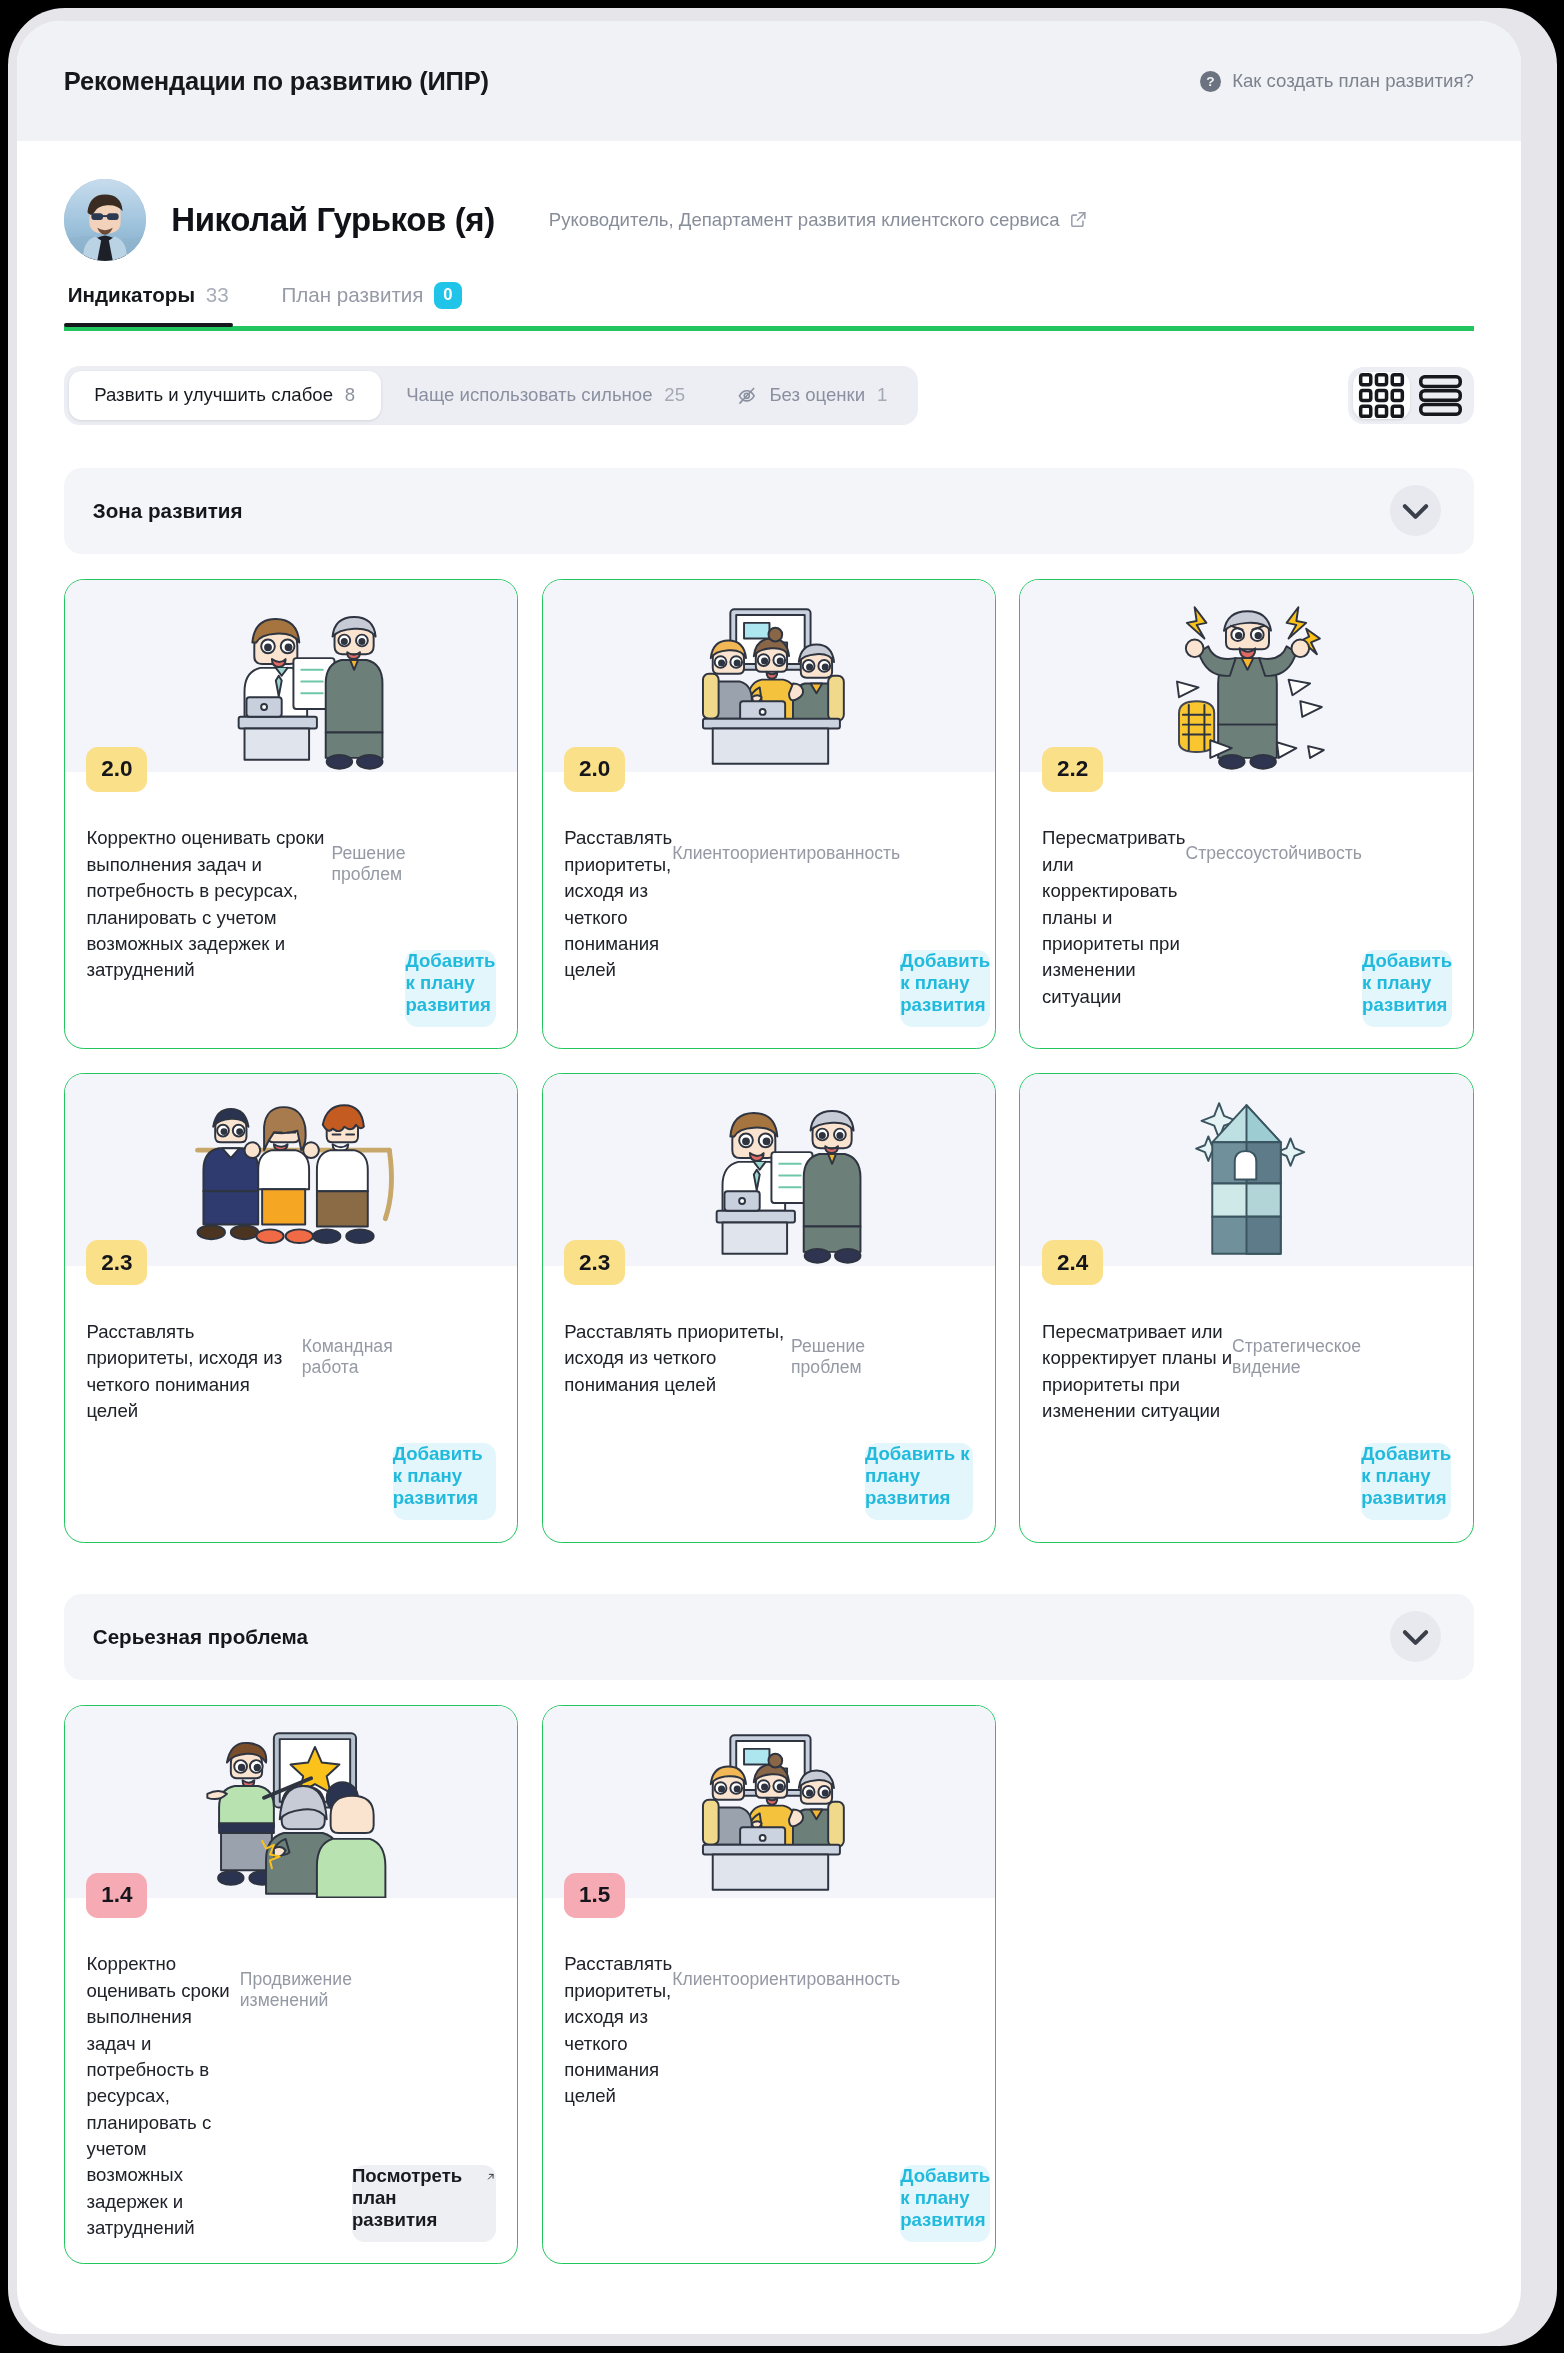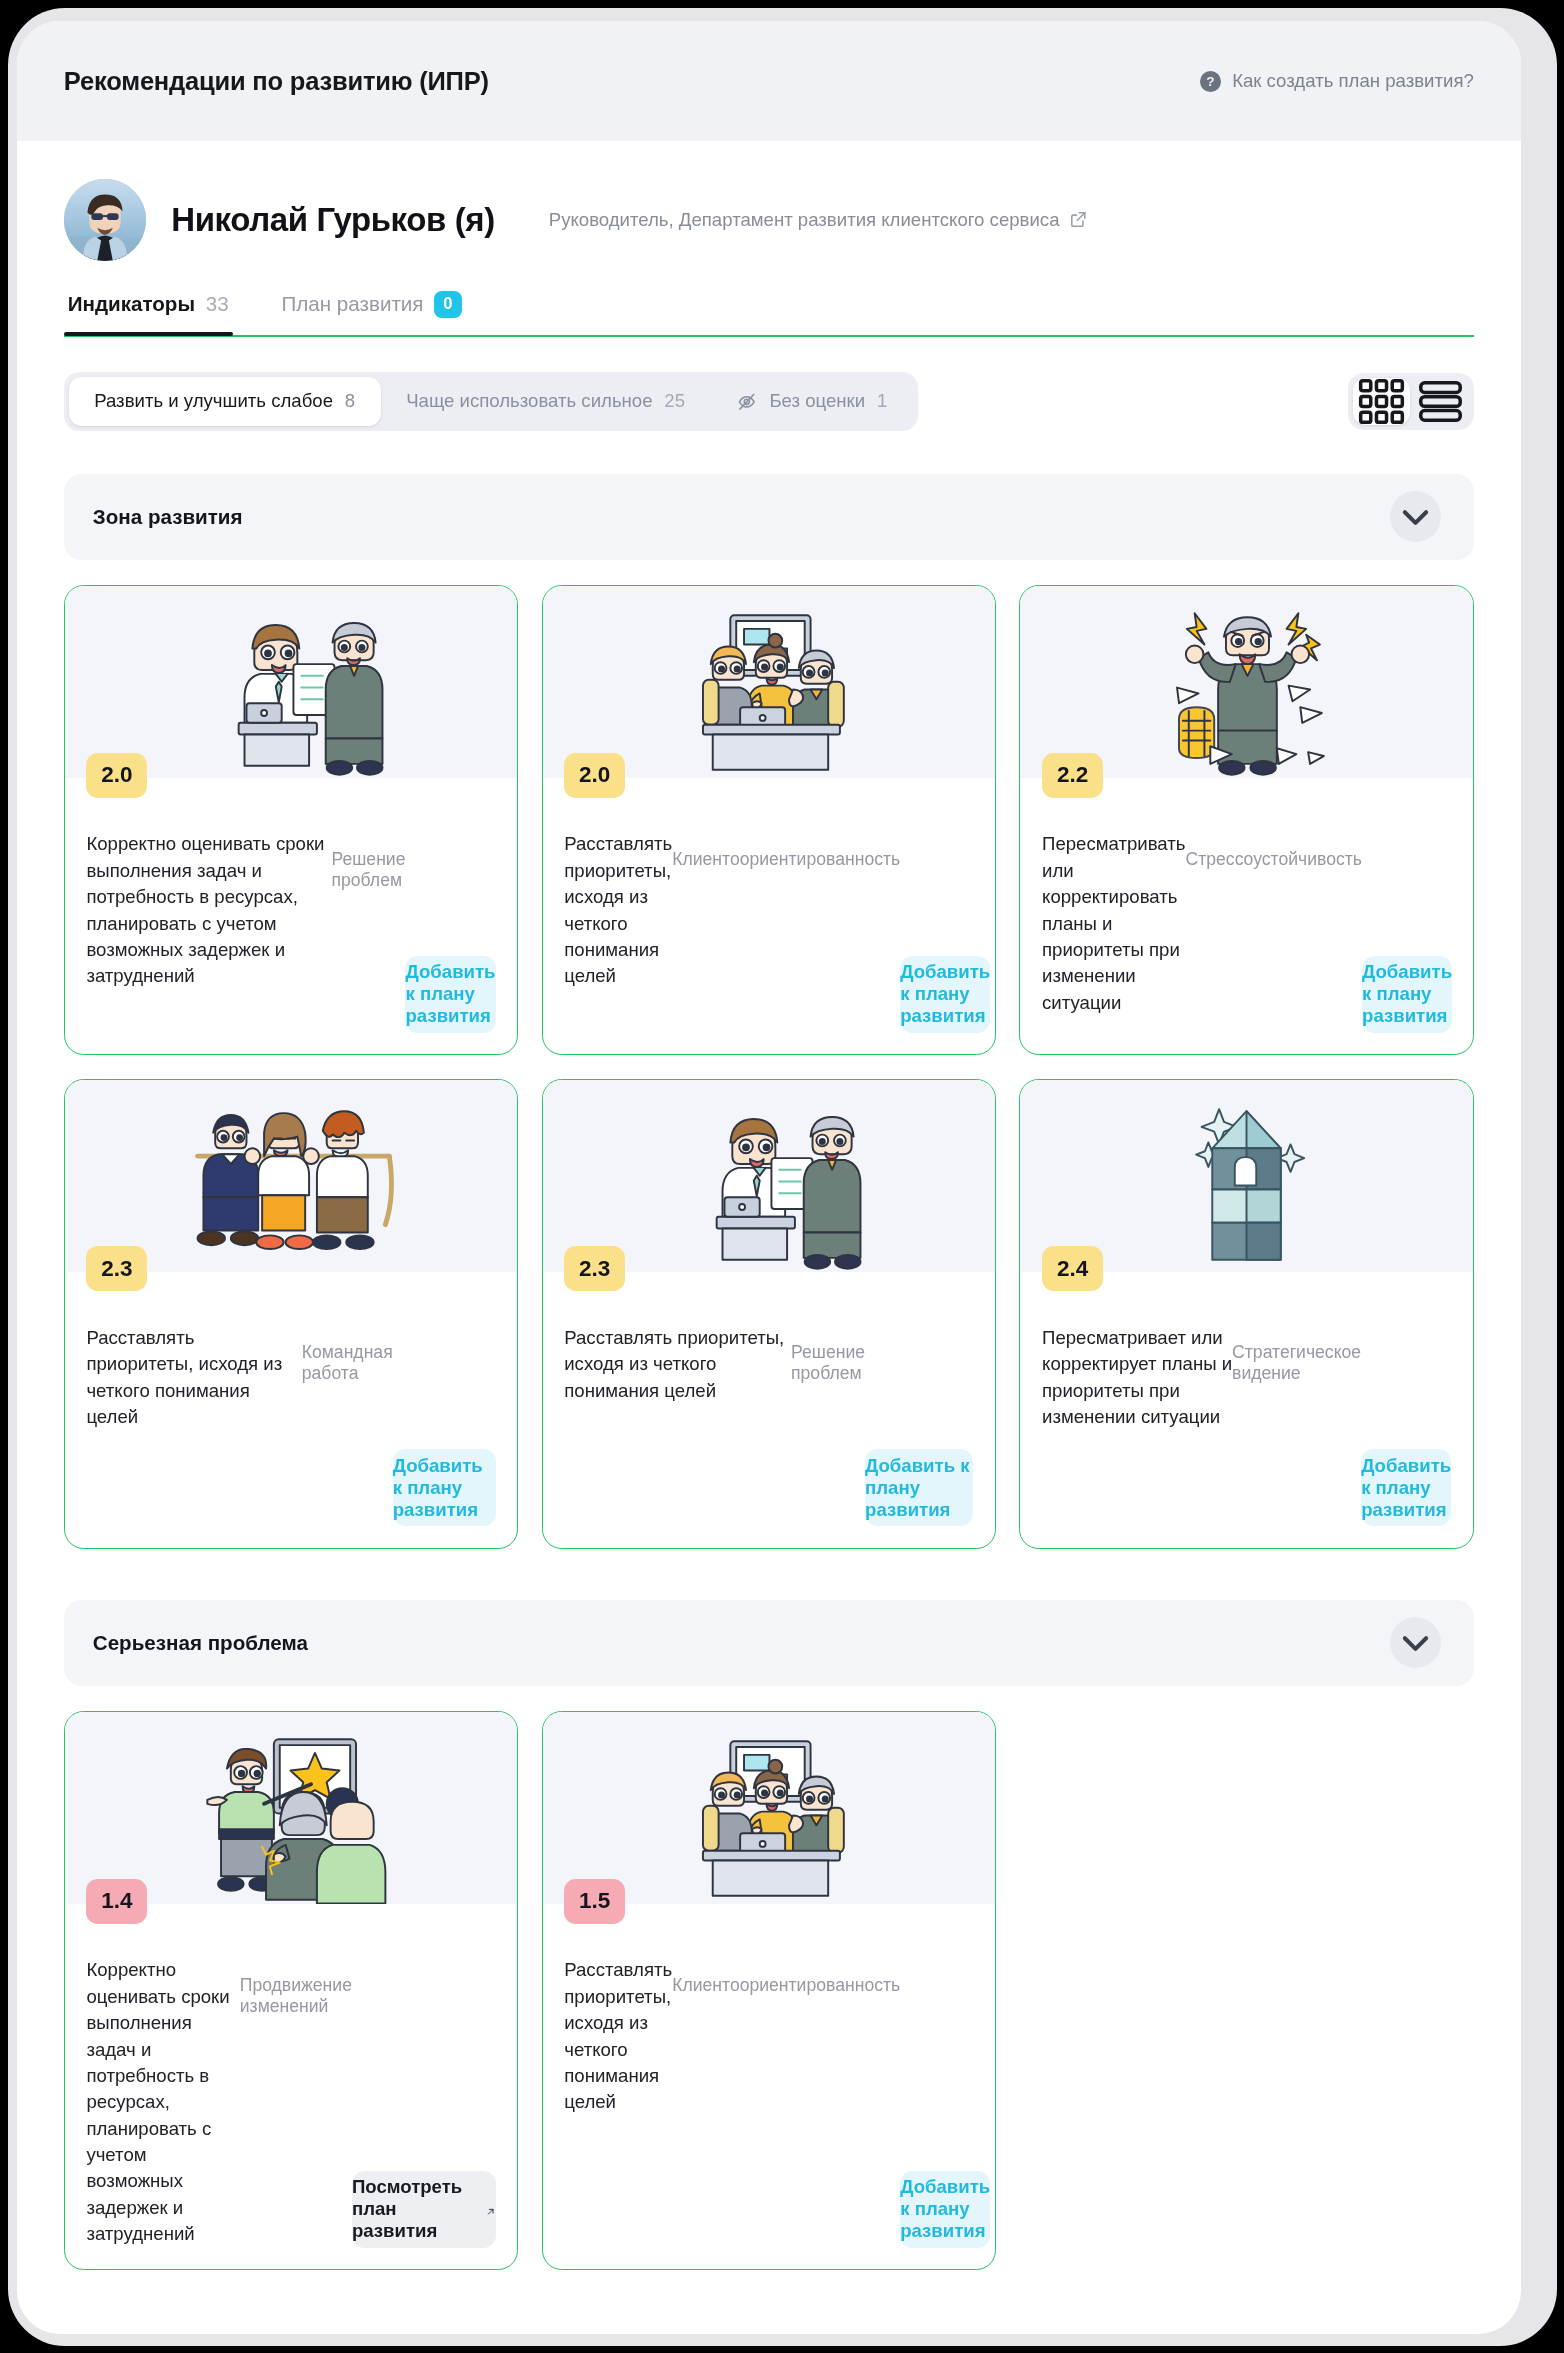--- a/index.html
+++ b/index.html
@@ -95,24 +95,24 @@
     display: flex; align-items: center; gap: 9.8px;
   }
   .profile-role {
     font-size: 18.6px;
     color: #878d99;
     margin-left: 30px;
   }
   .ext-link-icon { width: 18.6px; height: 18.6px; flex: 0 0 auto; cursor: pointer; }
   
   .tabs {
-    margin-top: 30px;
+    margin-top: 21px;
     display: flex;
     gap: 45px;
-    border-bottom: 2px solid #22c55e;
+    border-bottom: 5px solid #22c55e;
     position: relative;
   }
   .tab {
     display: flex; align-items: center; gap: 10.8px;
     padding: 0 3.9px 16.7px 3.9px;
     cursor: pointer;
     position: relative;
   }
   .tab-label { font-size: 20.6px; color: #969aa6; }
   .tab.active .tab-label { color: #16171c; font-weight: 700; }
@@ -249,21 +249,21 @@
   }
   .card-comp {
     margin-top: 17.6px;
     font-size: 17.6px;
     color: #9599a4;
   }
   .card-action {
     margin-top: auto;
     height: 77px;
     border-radius: 12.7px;
-    display: flex; align-items: center; justify-content: center;
+    display: flex; justify-content: center;
     gap: 13.7px;
     font-size: 18.6px;
     font-weight: 700;
     cursor: pointer;
   }
   .card-action.primary { background: #e3f6fb; color: #21badd; }
   .card-action.secondary { background: #eeeff3; color: #181a20; }
   .arrow-ne { width: 19.6px; height: 19.6px; }
 </style>
 </head>

